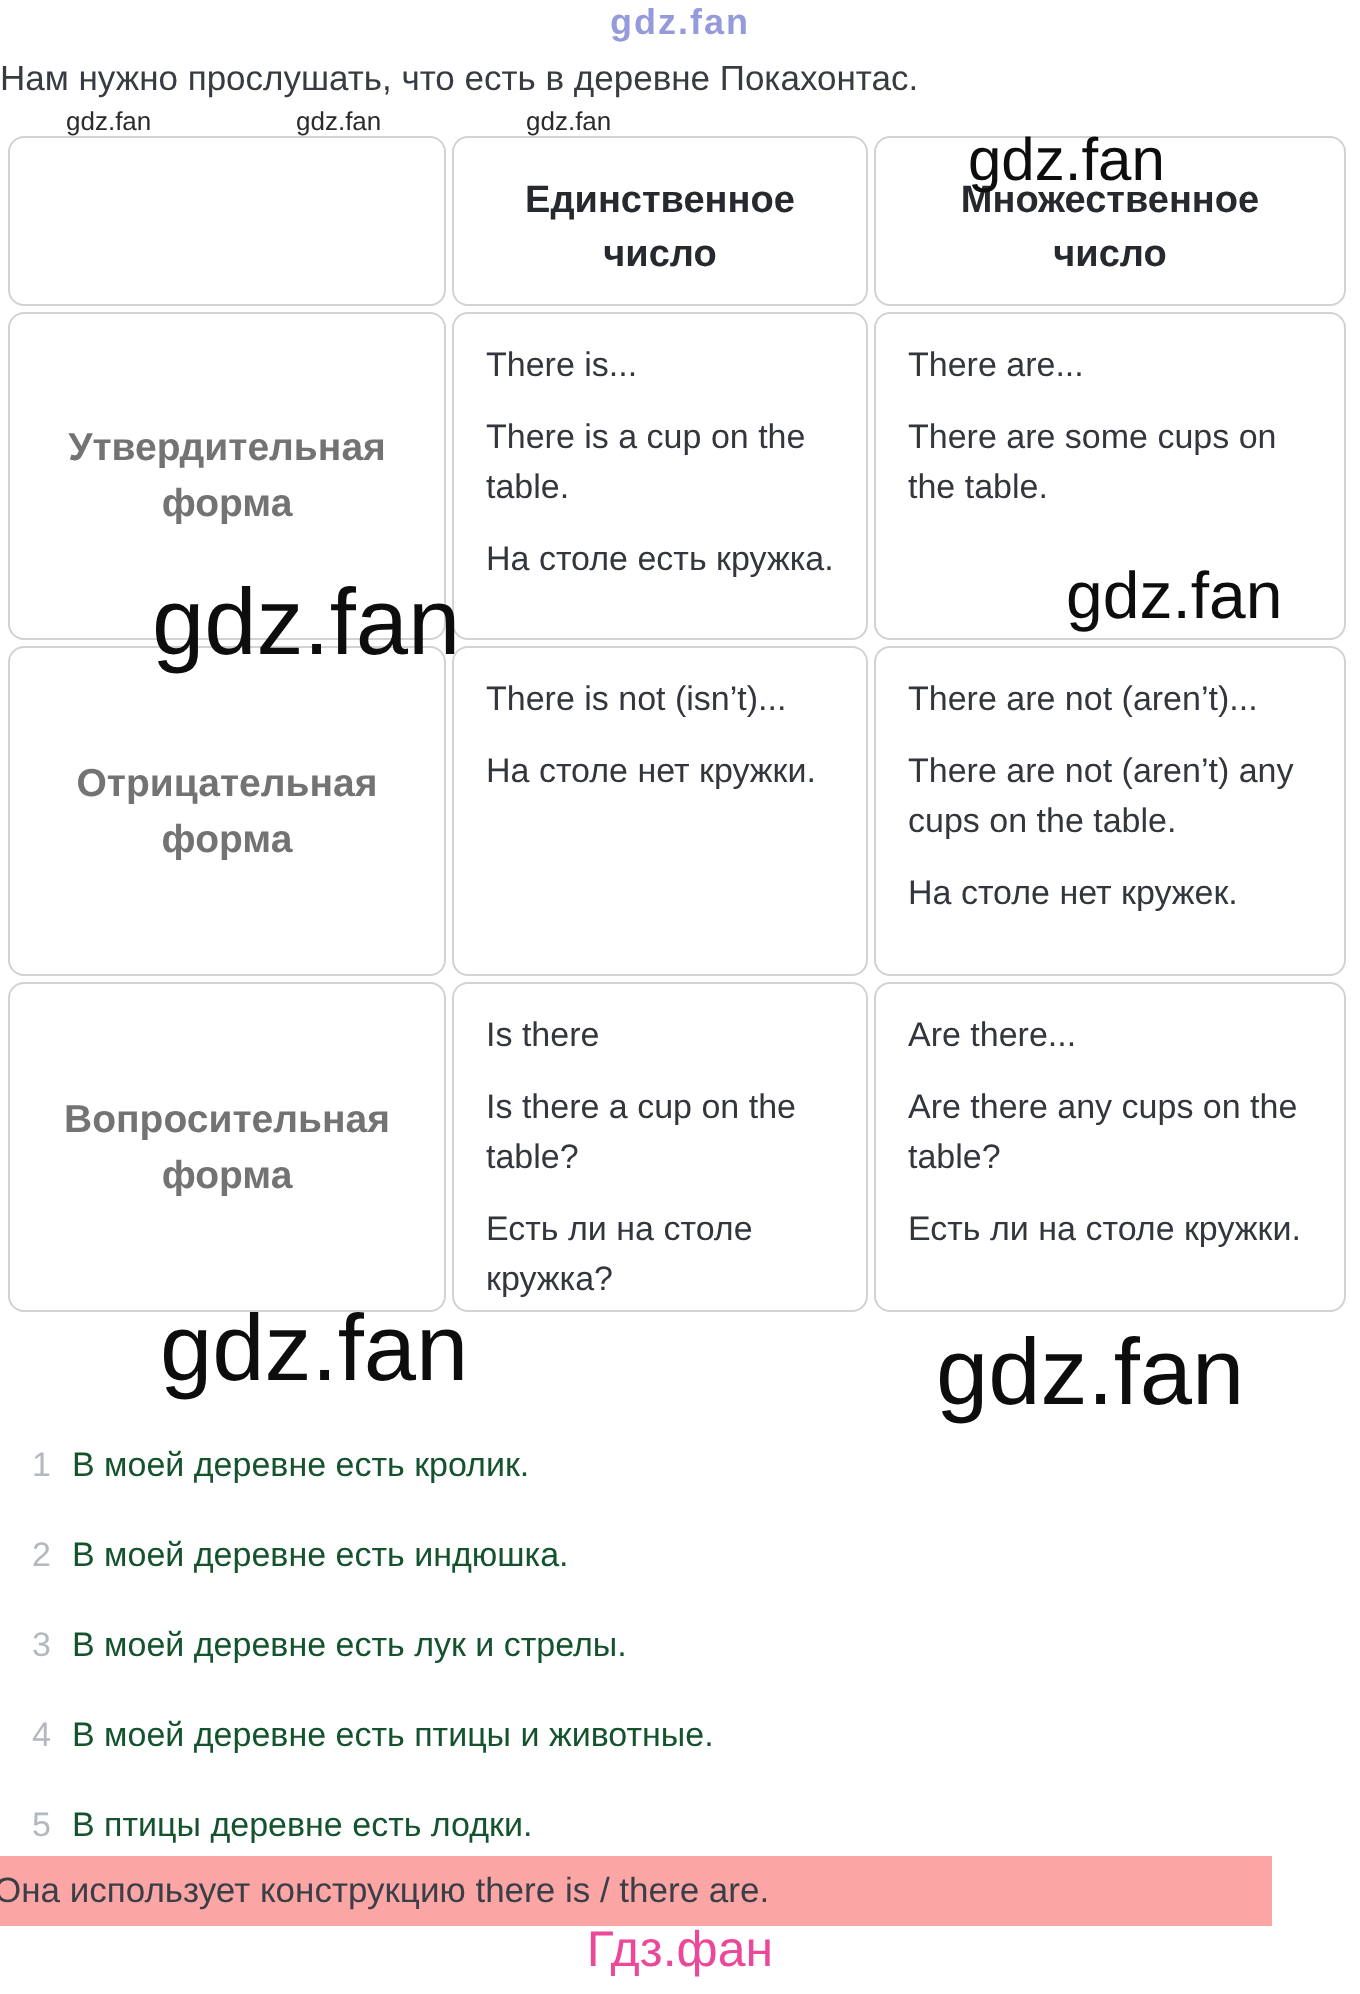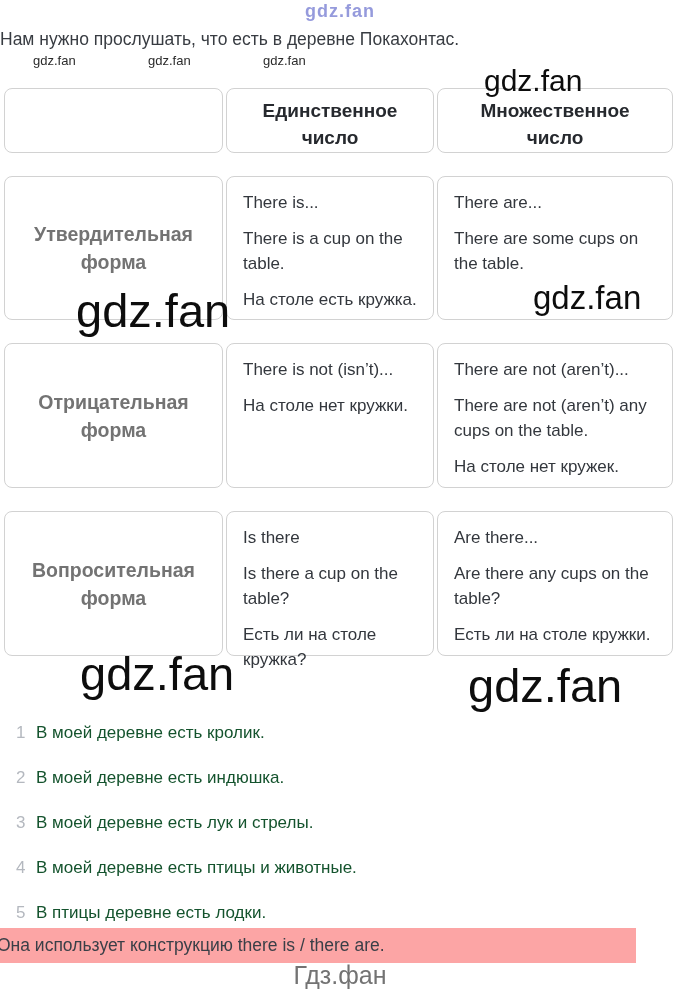--- a/index.html
+++ b/index.html
@@ -27,21 +27,20 @@
   .gtable{
     position:absolute;left:4px;top:68px;
     display:grid;
     grid-template-columns:219px 208px 236px;
     grid-template-rows:85px 164px 165px 165px;
     gap:3px;
   }
   .cell{
     border:1px solid #d2d2d2;border-radius:8px;background:#fff;
     box-sizing:border-box;
-    margin-top:20px;
   }
   .cell.head{
     display:flex;align-items:center;justify-content:center;text-align:center;
     font-weight:bold;font-size:19px;line-height:27px;color:#26292e;
     padding:6px 28px 0;
   }
   .cell.rowlabel{
     display:flex;align-items:center;justify-content:center;text-align:center;
     font-weight:bold;font-size:19.5px;line-height:28px;color:#737373;
     padding:0 30px;
@@ -72,21 +71,21 @@
   
   .answer{
     position:absolute;left:0;top:928px;width:636px;height:35px;
     background:#fca5a5;display:flex;align-items:center;
   }
   .answer span{
     font-size:17.5px;color:#3a3f47;margin-left:-3px;white-space:nowrap;
   }
   .footer{
     position:absolute;left:0;top:961px;width:680px;text-align:center;
-    font-size:25px;color:#737373;font-weight:500;
+    font-size:25px;color:#ec4899;font-weight:500;
   }
 </style>
 </head>
 <body>
 
 <div class="wm-top">gdz.fan</div>
 
 <div class="intro">Нам нужно прослушать, что есть в деревне Покахонтас.</div>
 
 <div class="wm-small wm-s1">gdz.fan</div>

